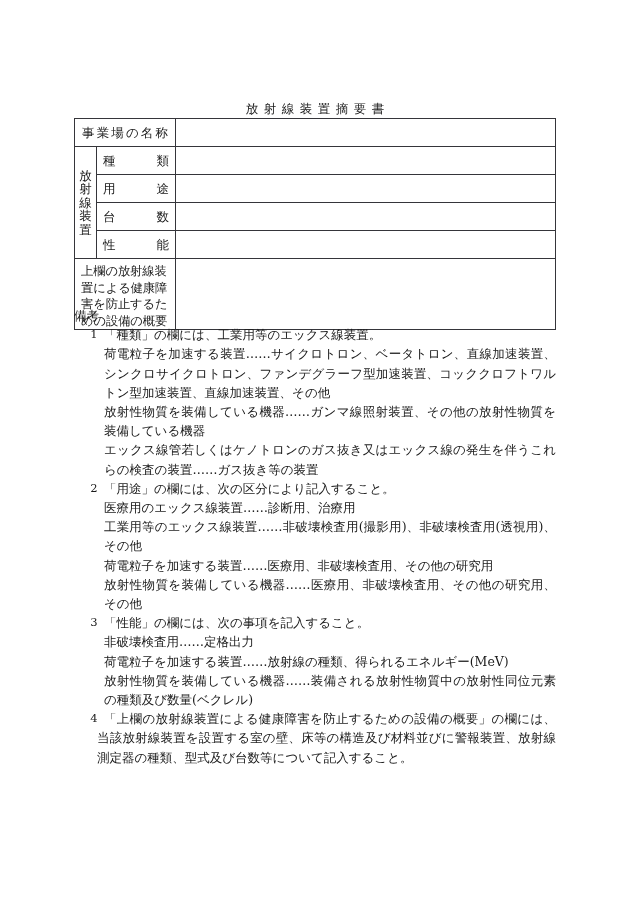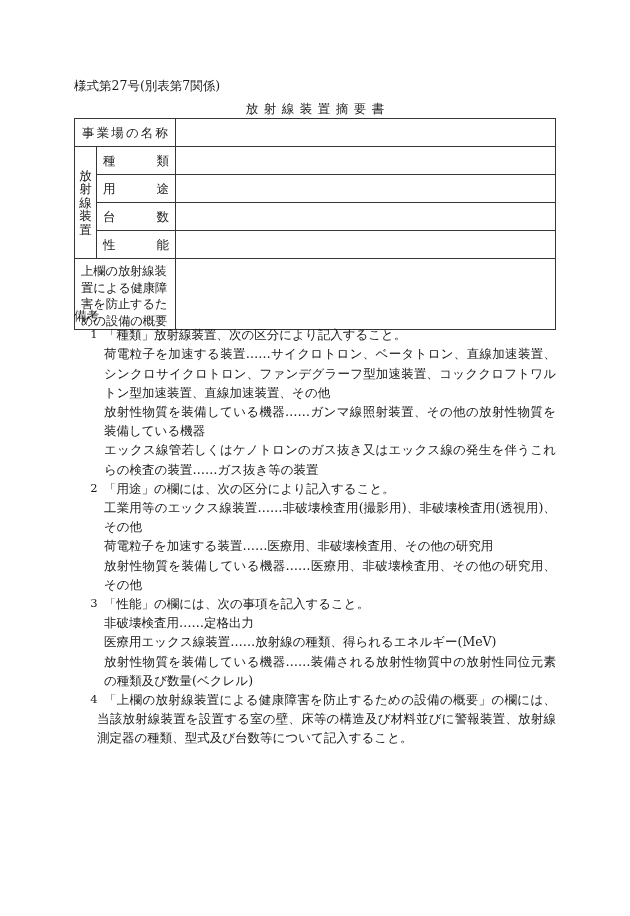--- a/index.html
+++ b/index.html
@@ -141,21 +141,20 @@
   .note.hang { padding-left: 23px; }
   .note.hang .note-line {
     text-indent: 7px;
   }
 </style>
 </head>
 <body>
 
 <div class="page">
 
-  <div class="form-no">様式第27号(別表第7関係)</div>
   <div class="doc-title">放射線装置摘要書</div>
 
   <table class="form-table">
     <colgroup>
       <col class="col-vlabel">
       <col class="col-label">
       <col class="col-value">
     </colgroup>
     <tbody>
       <tr class="r-name">
@@ -222,37 +221,38 @@
         <td></td>
       </tr>
     </tbody>
   </table>
 
   <div class="notes">
     <div class="notes-head">備考</div>
     <div id="notes-list">
         <div class="note">
           <span class="note-num">1</span>
-          <p class="note-line">「種類」放射線装置、次の区分により記入すること。</p>
+          <p class="note-line">「種類」の欄には、工業用等のエックス線装置。</p>
           <p class="note-line">荷電粒子を加速する装置……サイクロトロン、ベータトロン、直線加速装置、シンクロサイクロトロン、ファンデグラーフ型加速装置、コッククロフトワルトン型加速装置、直線加速装置、その他</p>
           <p class="note-line">放射性物質を装備している機器……ガンマ線照射装置、その他の放射性物質を装備している機器</p>
           <p class="note-line">エックス線管若しくはケノトロンのガス抜き又はエックス線の発生を伴うこれらの検査の装置……ガス抜き等の装置</p>
         </div>
         <div class="note">
           <span class="note-num">2</span>
           <p class="note-line">「用途」の欄には、次の区分により記入すること。</p>
+          <p class="note-line">医療用のエックス線装置……診断用、治療用</p>
           <p class="note-line">工業用等のエックス線装置……非破壊検査用(撮影用)、非破壊検査用(透視用)、その他</p>
           <p class="note-line">荷電粒子を加速する装置……医療用、非破壊検査用、その他の研究用</p>
           <p class="note-line">放射性物質を装備している機器……医療用、非破壊検査用、その他の研究用、その他</p>
         </div>
         <div class="note">
           <span class="note-num">3</span>
           <p class="note-line">「性能」の欄には、次の事項を記入すること。</p>
           <p class="note-line">非破壊検査用……定格出力</p>
-          <p class="note-line">医療用エックス線装置……放射線の種類、得られるエネルギー(MeV)</p>
+          <p class="note-line">荷電粒子を加速する装置……放射線の種類、得られるエネルギー(MeV)</p>
           <p class="note-line">放射性物質を装備している機器……装備される放射性物質中の放射性同位元素の種類及び数量(ベクレル)</p>
         </div>
         <div class="note hang">
           <span class="note-num">4</span>
           <p class="note-line">「上欄の放射線装置による健康障害を防止するための設備の概要」の欄には、当該放射線装置を設置する室の壁、床等の構造及び材料並びに警報装置、放射線測定器の種類、型式及び台数等について記入すること。</p>
         </div>
       </div>
   </div>
 
 </div>

